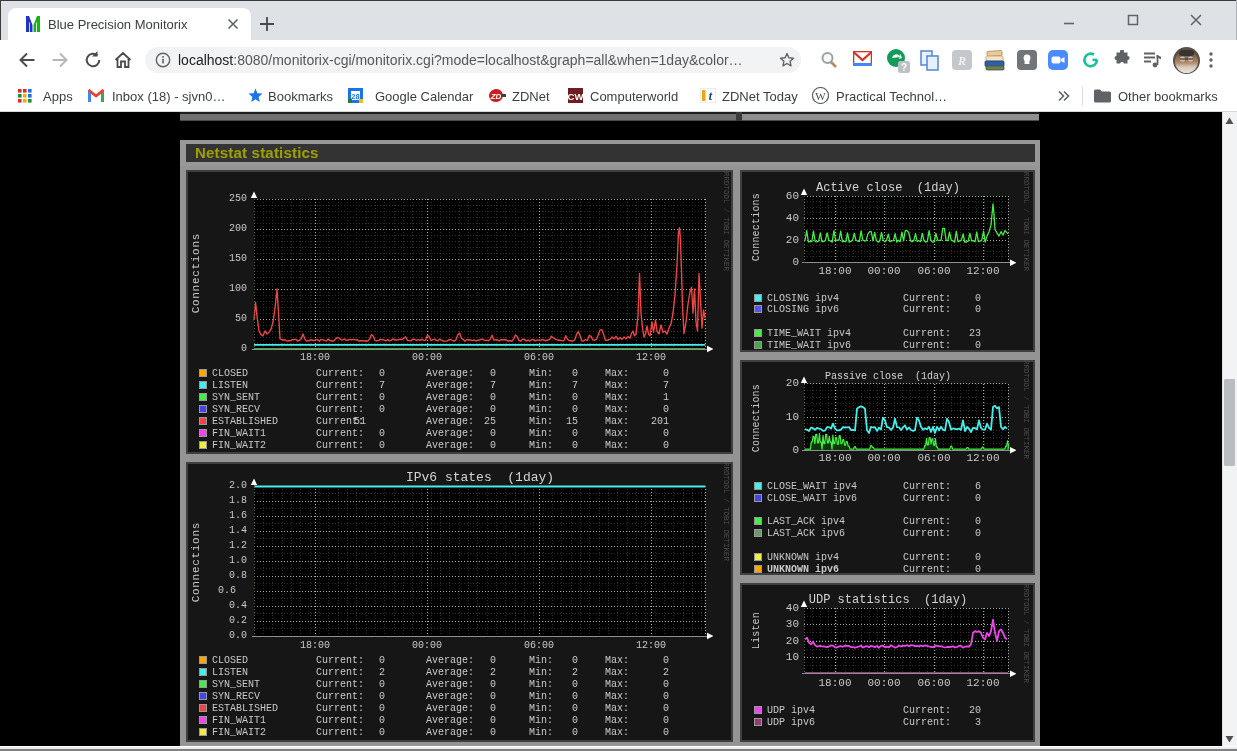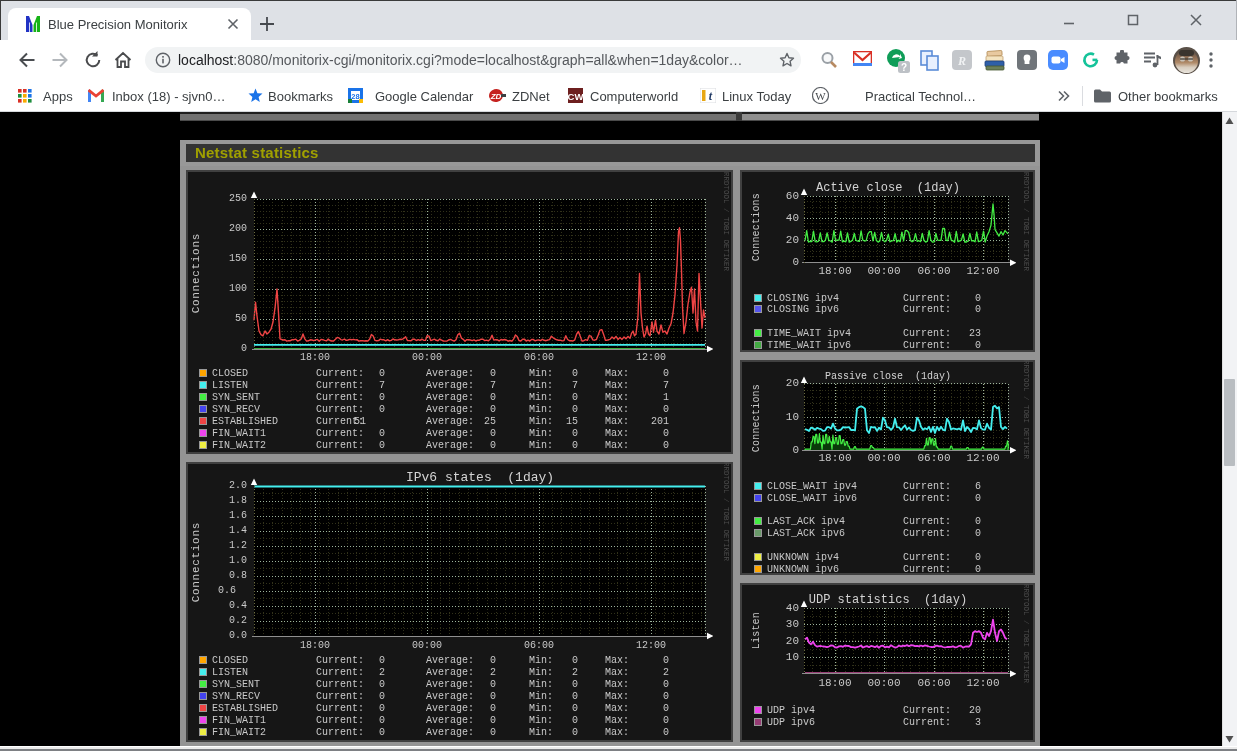--- a/index.html
+++ b/index.html
@@ -169,26 +169,26 @@
 <svg style="position:absolute;left:568px;top:88px" width="15" height="15" viewBox="0 0 15 15">
     <rect width="15" height="15" fill="#6d1f1f"></rect>
     <text x="7.5" y="11.5" font-family="Liberation Sans" font-size="9.5" fill="#ffffff" text-anchor="middle" font-weight="bold">CW</text>
   </svg>
 <div style="position:absolute;left:590px;top:88px;height:17px;line-height:17px;font-family:'Liberation Sans',sans-serif;font-size:13px;color:#3c4043;white-space:pre;">Computerworld</div>
 <svg style="position:absolute;left:700px;top:88px" width="16" height="15" viewBox="0 0 16 15">
 <rect width="16" height="15" fill="#ffffff" stroke="#dadce0" stroke-width="1"></rect>
 <rect x="2" y="2" width="3.5" height="11" fill="#e8a713"></rect>
 <text x="10.5" y="12" font-family="Liberation Serif" font-size="12" fill="#1f3864" text-anchor="middle" font-style="italic" font-weight="bold">t</text>
 </svg>
-<div style="position:absolute;left:722px;top:88px;height:17px;line-height:17px;font-family:'Liberation Sans',sans-serif;font-size:13px;color:#3c4043;white-space:pre;">Linux Today</div>
+<div style="position:absolute;left:722px;top:88px;height:17px;line-height:17px;font-family:'Liberation Sans',sans-serif;font-size:13px;color:#3c4043;white-space:pre;">ZDNet Today</div>
 <svg style="position:absolute;left:812px;top:87px" width="17" height="17" viewBox="0 0 17 17">
 <circle cx="8.5" cy="8.5" r="8" fill="#ffffff" stroke="#5f6368" stroke-width="1.2"></circle>
 <text x="8.5" y="12.5" font-family="Liberation Serif" font-size="11" fill="#464a4e" text-anchor="middle">W</text>
 </svg>
-<div style="position:absolute;left:836px;top:88px;height:17px;line-height:17px;font-family:'Liberation Sans',sans-serif;font-size:13px;color:#3c4043;white-space:pre;margin-left:29px;">Practical Technol…</div>
+<div style="position:absolute;left:836px;top:88px;height:17px;line-height:17px;font-family:'Liberation Sans',sans-serif;font-size:13px;color:#3c4043;white-space:pre;">Practical Technol…</div>
 <svg style="position:absolute;left:1057px;top:89px" width="14" height="14" viewBox="0 0 14 14">
     <path d="M2 2.5 L6.5 7 L2 11.5 M7 2.5 L11.5 7 L7 11.5" stroke="#5f6368" stroke-width="1.6" fill="none"></path>
   </svg>
 <div style="position:absolute;left:1082px;top:86px;width:1px;height:20px;background:#dadce0;"></div>
 <svg style="position:absolute;left:1094px;top:89px" width="17" height="14" viewBox="0 0 17 14">
     <path d="M0 2 a1.5 1.5 0 0 1 1.5 -1.5 L6 0.5 L8 2.5 L15.5 2.5 a1.5 1.5 0 0 1 1.5 1.5 L17 12 a1.5 1.5 0 0 1 -1.5 1.5 L1.5 13.5 A1.5 1.5 0 0 1 0 12 Z" fill="#5f6368"></path>
   </svg>
 <div style="position:absolute;left:1118px;top:88px;height:17px;line-height:17px;font-family:'Liberation Sans',sans-serif;font-size:13px;color:#3c4043;white-space:pre;">Other bookmarks</div>
 <div id="page" style="position:absolute;left:0;top:112px;width:1222px;height:634px;background:#000;overflow:hidden;">
 <div class="" style="position:absolute;left:180px;top:0px;width:859px;height:2px;background:#1f1f1f;"></div>
@@ -715,21 +715,21 @@
     <div style="position:absolute;left:931px;top:403.4px;width:50px;height:14px;line-height:14px;font-family:'Liberation Mono',monospace;font-size:10px;color:#c9c9c9;font-weight:normal;text-align:right;white-space:pre;">0</div>
     <div style="position:absolute;left:754px;top:417.3px;width:8px;height:8px;background:#6A9A6A;border:1px solid #999;box-sizing:border-box;"></div>
     <div style="position:absolute;left:767px;top:415.3px;height:14px;line-height:14px;font-family:'Liberation Mono',monospace;font-size:10px;color:#c9c9c9;font-weight:normal;white-space:pre;">LAST_ACK ipv6</div>
     <div style="position:absolute;left:871px;top:415.3px;width:80px;height:14px;line-height:14px;font-family:'Liberation Mono',monospace;font-size:10px;color:#c9c9c9;font-weight:normal;text-align:right;white-space:pre;">Current:</div>
     <div style="position:absolute;left:931px;top:415.3px;width:50px;height:14px;line-height:14px;font-family:'Liberation Mono',monospace;font-size:10px;color:#c9c9c9;font-weight:normal;text-align:right;white-space:pre;">0</div>
     <div style="position:absolute;left:754px;top:441.2px;width:8px;height:8px;background:#EEEE44;border:1px solid #999;box-sizing:border-box;"></div>
     <div style="position:absolute;left:767px;top:439.2px;height:14px;line-height:14px;font-family:'Liberation Mono',monospace;font-size:10px;color:#c9c9c9;font-weight:normal;white-space:pre;">UNKNOWN ipv4</div>
     <div style="position:absolute;left:871px;top:439.2px;width:80px;height:14px;line-height:14px;font-family:'Liberation Mono',monospace;font-size:10px;color:#c9c9c9;font-weight:normal;text-align:right;white-space:pre;">Current:</div>
     <div style="position:absolute;left:931px;top:439.2px;width:50px;height:14px;line-height:14px;font-family:'Liberation Mono',monospace;font-size:10px;color:#c9c9c9;font-weight:normal;text-align:right;white-space:pre;">0</div>
     <div style="position:absolute;left:754px;top:453.1px;width:8px;height:8px;background:#FFA500;border:1px solid #999;box-sizing:border-box;"></div>
-    <div style="position:absolute;left:767px;top:451.1px;height:14px;line-height:14px;font-family:'Liberation Mono',monospace;font-size:10px;color:#c9c9c9;font-weight:normal;white-space:pre;">UNKNOWN ipv6</div>
+    <div style="position:absolute;left:767px;top:451.1px;height:14px;line-height:14px;font-family:'Liberation Mono',monospace;font-size:10px;color:#c9c9c9;font-weight:bold;white-space:pre;">UNKNOWN ipv6</div>
     <div style="position:absolute;left:871px;top:451.1px;width:80px;height:14px;line-height:14px;font-family:'Liberation Mono',monospace;font-size:10px;color:#c9c9c9;font-weight:normal;text-align:right;white-space:pre;">Current:</div>
     <div style="position:absolute;left:931px;top:451.1px;width:50px;height:14px;line-height:14px;font-family:'Liberation Mono',monospace;font-size:10px;color:#c9c9c9;font-weight:normal;text-align:right;white-space:pre;">0</div>
     <div style="position:absolute;left:1022px;top:248px;font-family:'Liberation Mono',monospace;font-size:7.5px;color:#4d4d4d;letter-spacing:0px;white-space:pre;writing-mode:vertical-rl;">RRDTOOL / TOBI OETIKER</div>
     <div style="position:absolute;left:736px;top:467.0px;width:295px;height:158.5px;border-style:solid;border-color:#949494;border-width:4px 5px 4px 4px;background:#151515;">
       <div style="position:absolute;left:0;top:0;right:0;bottom:0;border:2px solid #404040;background:#161616;"></div>
     </div>
     <div style="position:absolute;left:738.0px;top:480.0px;width:300px;height:16px;line-height:16px;font-family:'Liberation Mono',monospace;font-size:12px;color:#d4d4d4;font-weight:normal;text-align:center;white-space:pre;">UDP statistics  (1day)</div>
     <div style="position:absolute;left:769px;top:488.7px;width:30px;height:15px;line-height:15px;font-family:'Liberation Mono',monospace;font-size:11px;color:#c9c9c9;font-weight:normal;text-align:right;white-space:pre;">40</div>
     <div style="position:absolute;left:769px;top:505.1px;width:30px;height:15px;line-height:15px;font-family:'Liberation Mono',monospace;font-size:11px;color:#c9c9c9;font-weight:normal;text-align:right;white-space:pre;">30</div>
     <div style="position:absolute;left:769px;top:521.5px;width:30px;height:15px;line-height:15px;font-family:'Liberation Mono',monospace;font-size:11px;color:#c9c9c9;font-weight:normal;text-align:right;white-space:pre;">20</div>

